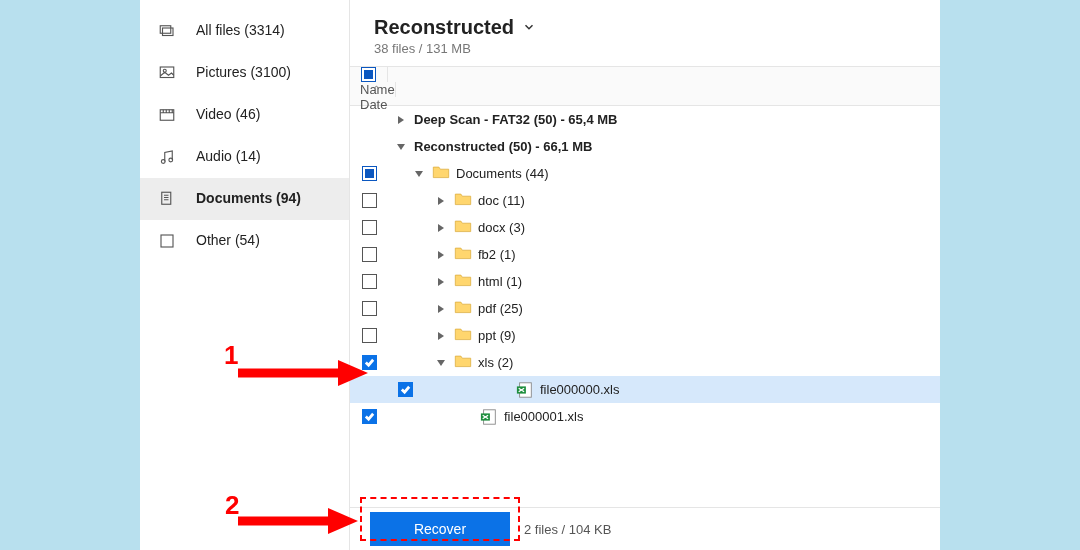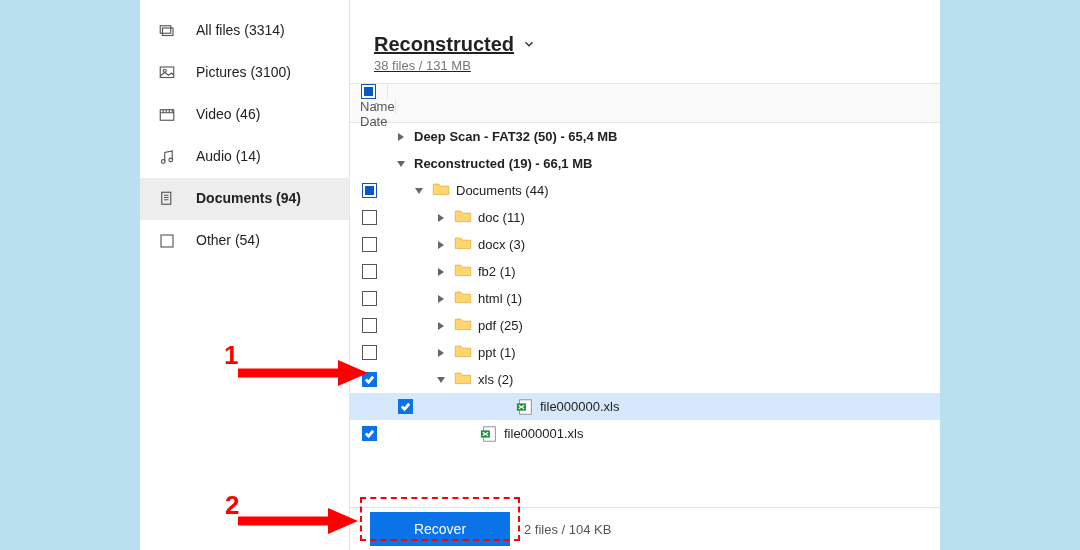--- a/index.html
+++ b/index.html
@@ -42,22 +42,21 @@
   }
   .side-icon { width: 18px; height: 18px; display:flex; align-items:center; justify-content:center; color:#555; }
   .side-icon svg { width:18px; height:18px; stroke:#555; fill:none; stroke-width:1.5; }
   .main {
     flex: 1;
     display: flex;
     flex-direction: column;
     position: relative;
   }
   .header {
-    padding: 33px 24px 10px 24px;
-    text-decoration: underline;
+    padding: 16px 24px 10px 24px;
   }
   .header-title {
     font-size: 20px;
     font-weight: 700;
     display: flex;
     align-items: center;
     gap: 8px;
   }
   .header-sub {
     color: #777;
@@ -255,21 +254,21 @@
 
       <div class="row">
         <div class="rcheck"></div>
         <div class="rbody">
           <span class="indent" style="width:0px"></span>
           <span class="expander">
             <svg viewBox="0 0 10 10">
                 <polygon points="1,2 9,2 5,8"></polygon>
               </svg>
           </span>
-          <span class="label bold">Reconstructed (19) - 66,1 MB</span>
+          <span class="label bold">Reconstructed (50) - 66,1 MB</span>
         </div>
       </div>
 
       <div class="row">
         <div class="rcheck">
             <div class="checkbox partial"></div>
           </div>
         <div class="rbody">
           <span class="indent" style="width:18px"></span>
           <span class="expander">
@@ -376,21 +375,21 @@
         <div class="rbody">
             <span class="indent" style="width:40px"></span>
           <span class="expander">
               <svg viewBox="0 0 10 10">
                 <polygon points="2,1 8,5 2,9"></polygon>
               </svg>
             </span>
           <span class="folder-icon"><svg viewBox="0 0 24 20">
                 <path d="M1 3 H9 L11 6 H23 V18 H1 Z" fill="#ffd66e" stroke="#d9a836"></path>
               </svg></span>
-          <span class="label">ppt (1)</span>
+          <span class="label">ppt (9)</span>
           </div>
       </div>
 
       <div class="row">
         <div class="rcheck">
             <div class="checkbox checked">
               <svg viewBox="0 0 12 12">
                 <path d="M2 6 L5 9 L10 3"></path>
               </svg>
             </div>

